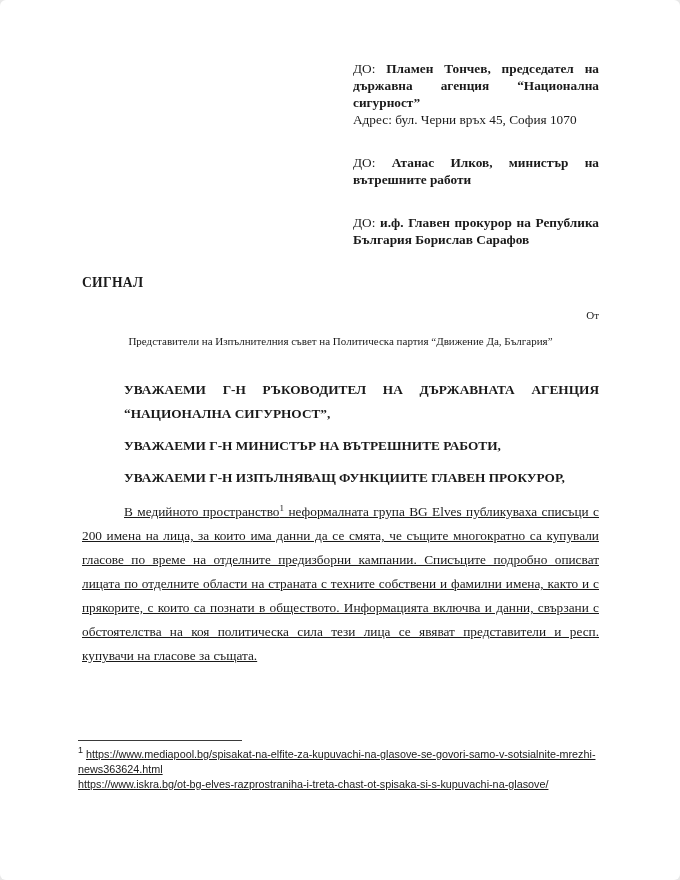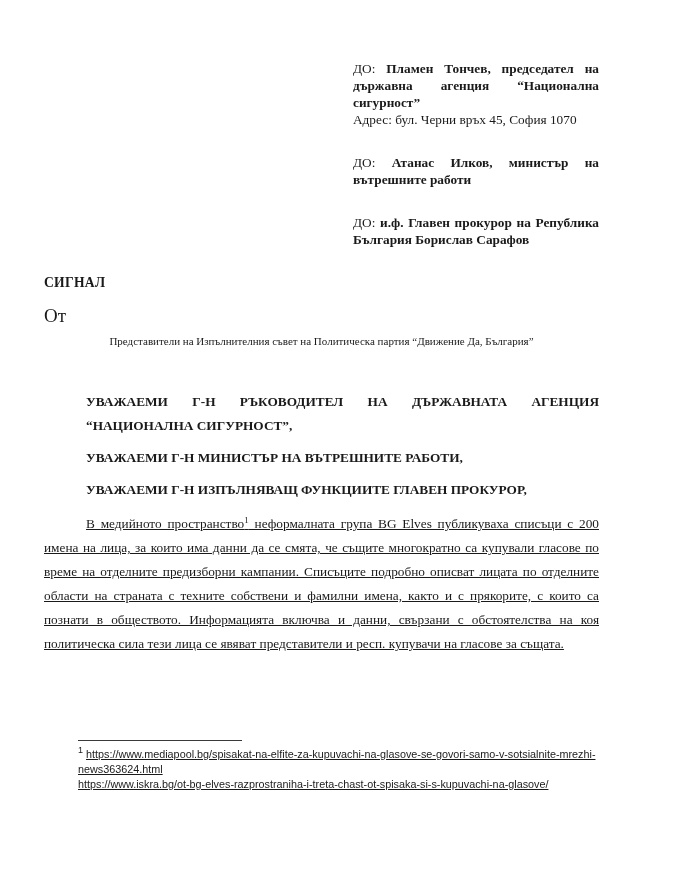--- a/index.html
+++ b/index.html
@@ -6,23 +6,24 @@
   body {
     width: 680px; height: 880px;
     background: #e8e8e8;
     font-family: "Liberation Serif", serif;
   }
   .page {
     position: relative;
     width: 680px; height: 880px;
     background: #ffffff;
     box-sizing: border-box;
-    padding: 60px 81px 0 44px;
+    padding: 60px 81px 0 82px;
     color: #1a1a1a;
     overflow: hidden;
+    border-radius: 6px;
   }
   
   .addr-wrap { width: 246px; margin-left: auto; }
   .addr-block { margin: 0 0 26px 0; }
   .addr-block p {
     margin: 0;
     font-size: 13.3px;
     line-height: 17px;
     text-align: justify;
   }
@@ -30,32 +31,32 @@
   
   .doc-title {
     margin: 25px 0 0 0;
     font-weight: bold;
     font-size: 13.6px;
     line-height: 17px;
     letter-spacing: 0.3px;
   }
   .from-label {
     margin: 16px 0 0 0;
-    text-align: left;
-    font-size: 19px;
+    text-align: right;
+    font-size: 11px;
     line-height: 17px;
   }
   .from-who {
     margin: 9px 0 0 0;
     text-align: center;
     font-size: 11px;
     line-height: 17px;
   }
   
-  .salutations { margin-top: 40px; }
+  .salutations { margin-top: 28px; }
   .salutation {
     margin: 0 0 8px 42px;
     font-weight: bold;
     font-size: 13.3px;
     line-height: 24px;
     text-align: justify;
   }
   
   .body-par {
     margin: 10px 0 0 0;

